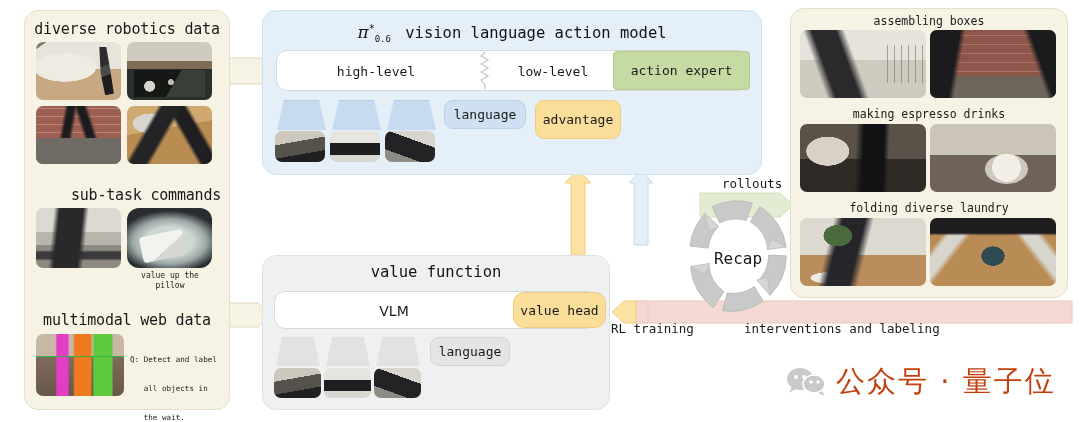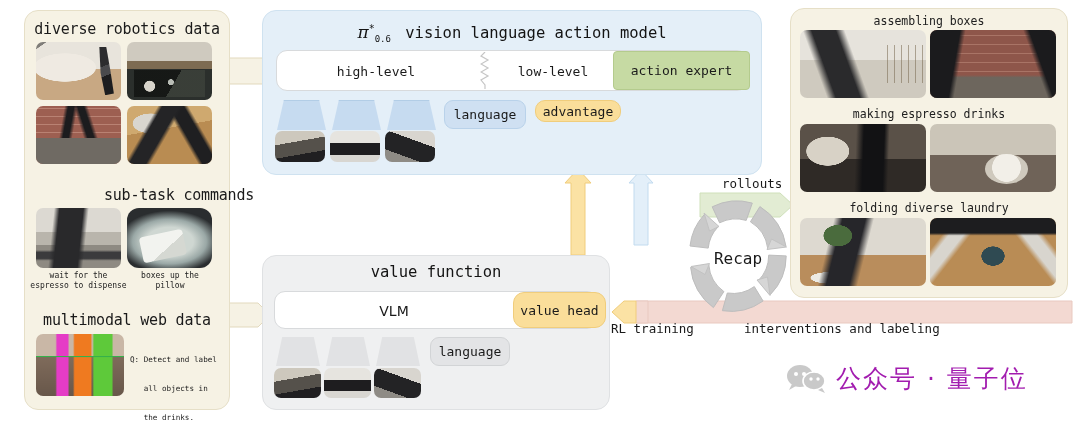--- a/index.html
+++ b/index.html
@@ -260,23 +260,23 @@
     white-space: nowrap;
   }
 
   .zigzag { position: absolute; }
 
   .wm {
     position: absolute;
     display: flex;
     align-items: center;
     gap: 10px;
-    color: #a21caf;
+    color: #c2410c;
     font-family: "DejaVu Sans", "Liberation Sans", sans-serif;
-    font-size: 25px;
+    font-size: 29px;
     letter-spacing: 2px;
     white-space: nowrap;
   }
 
   svg { display: block; }
   .abs-svg { position: absolute; left: 0; top: 0; pointer-events: none; }
 </style>
 </head>
 <body>
 
@@ -336,42 +336,38 @@
 
   <div class="panel panel-cream" style="left:24px; top:10px; width:206px; height:400px;"></div>
 
   <div class="section-title" style="position:absolute; left:24px; top:20px; width:206px;">diverse robotics data</div>
 
   <div class="photo ph-bedroom" style="left:36px; top:42px; width:85px; height:58px;"></div>
   <div class="photo ph-table" style="left:127px; top:42px; width:85px; height:58px;"></div>
   <div class="photo ph-brick" style="left:36px; top:106px; width:85px; height:58px;"></div>
   <div class="photo ph-cardboard" style="left:127px; top:106px; width:85px; height:58px;"></div>
 
-  <div class="section-title" style="position:absolute; left:24px; top:186px; width:244px;padding-left:33px;">sub-task commands</div>
+  <div class="section-title" style="position:absolute; left:24px; top:186px; width:244px;">sub-task commands</div>
 
   <div class="photo ph-espresso" style="left:36px; top:208px; width:85px; height:60px;"></div>
   <div class="photo ph-pillow" style="left:127px; top:208px; width:85px; height:60px; border-radius:12px;"></div>
 
-  <div style="position:absolute; left:30px; top:271px; width:97px; text-align:center; font-size:8px; color:#1c1c1c; line-height:10px;">
-    <div>wait for the</div>
-    <div>espresso to dispense</div>
-  </div>
   <div style="position:absolute; left:125px; top:271px; width:90px; text-align:center; font-size:8px; color:#1c1c1c; line-height:10px;">
-    <div>boxes up the</div>
+    <div>value up the</div>
     <div>pillow</div>
   </div>
 
   <div class="section-title" style="position:absolute; left:24px; top:311px; width:206px;">multimodal web data</div>
 
   <div class="photo ph-web" style="left:36px; top:334px; width:88px; height:62px;"></div>
 
   <div style="position:absolute; left:130px; top:336px; width:100px; font-size:7.6px; color:#1c1c1c; line-height:9.6px; white-space:pre;">
     <div>Q: Detect and label</div>
     <div>   all objects in</div>
-    <div>   the drinks.</div>
+    <div>   the wait.</div>
     
     
   </div>
 
   <div class="panel panel-blue" style="left:262px; top:10px; width:500px; height:165px;"></div>
 
   <div class="panel-title" style="position:absolute; left:262px; top:22px; width:500px;">
     <span style="font-family:'DejaVu Serif',serif; font-style:italic; font-size:17px;">π</span><span style="font-size:10px; vertical-align:super;">*</span><span style="font-size:9px; vertical-align:sub;text-align:right;">0.6</span>
     <span style="margin-left:5px;">vision language action model</span>
   </div>
@@ -388,21 +384,21 @@
 
   <div class="trap trap-blue" style="left:277px; top:100px; width:49px; height:29px;"></div>
   <div class="trap trap-blue" style="left:332px; top:100px; width:49px; height:29px;"></div>
   <div class="trap trap-blue" style="left:387px; top:100px; width:49px; height:29px;"></div>
 
   <div class="photo ph-tok-a" style="left:275px; top:131px; width:50px; height:31px;"></div>
   <div class="photo ph-tok-b" style="left:330px; top:131px; width:50px; height:31px;"></div>
   <div class="photo ph-tok-c" style="left:385px; top:131px; width:50px; height:31px;"></div>
 
   <div class="pill pill-lblue" style="left:444px; top:100px; width:82px; height:29px;">language</div>
-  <div class="pill pill-yellow" style="left:535px; top:100px; width:86px; height:22px;border-radius:10px;">advantage</div>
+  <div class="pill pill-yellow" style="left:535px; top:100px; width:86px; height:39px;">advantage</div>
 
   <div class="panel panel-grey" style="left:262px; top:255px; width:348px; height:155px;"></div>
 
   <div class="panel-title" style="position:absolute; left:262px; top:263px; width:348px;">value function</div>
 
   <div class="pill pill-white" style="left:274px; top:291px; width:324px; height:38px;"></div>
   <div class="labeltext" style="left:274px; top:303px; width:240px; text-align:center; font-size:14px;
               font-family:'DejaVu Sans','Liberation Sans',sans-serif;">VLM</div>
 
   <div class="pill pill-yellow" style="left:513px; top:292px; width:93px; height:36px; border-radius:11px;">value head</div>

